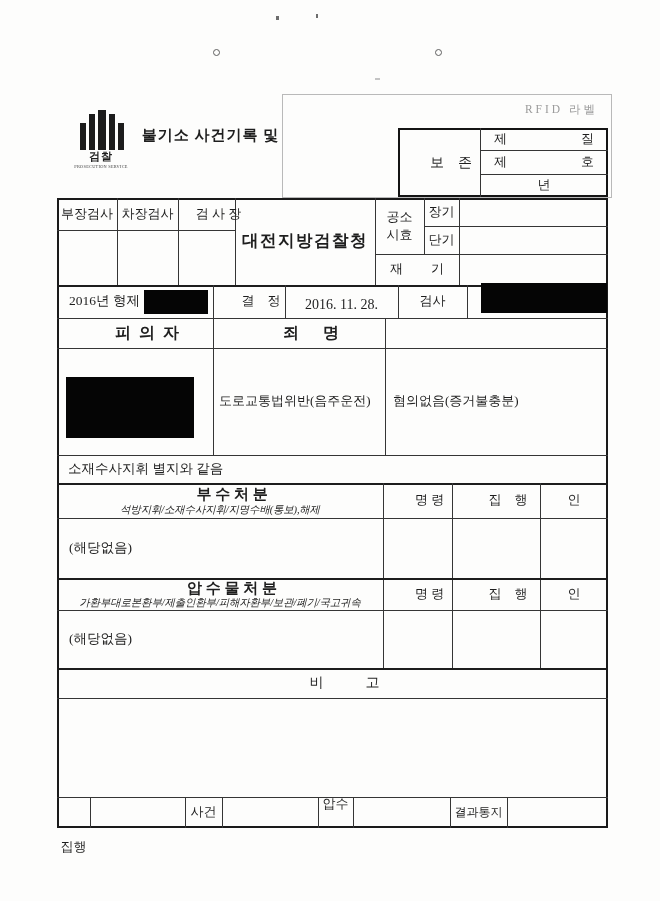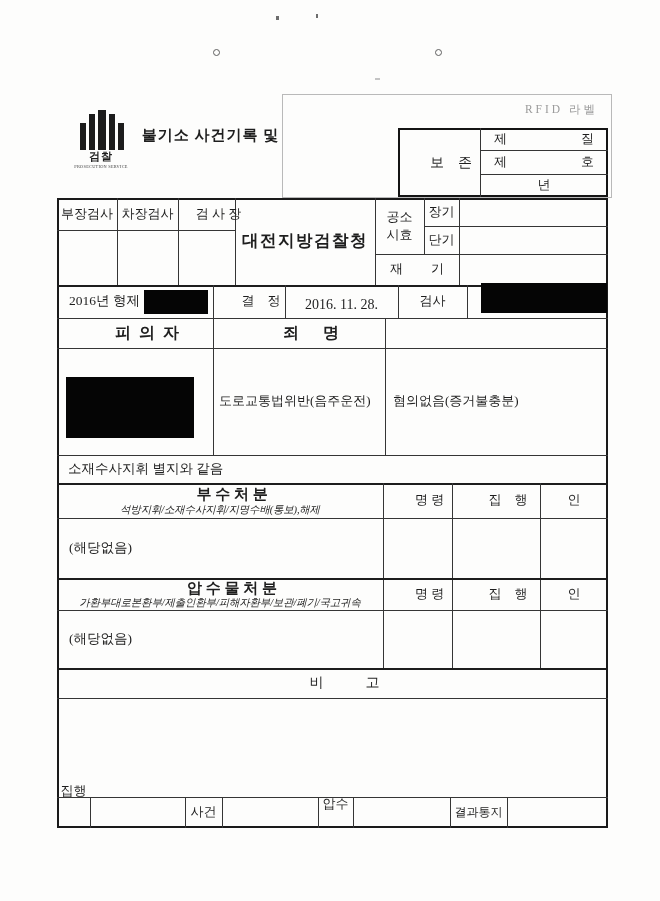--- a/index.html
+++ b/index.html
@@ -157,18 +157,18 @@
 
   <i class="hl" style="left:57px;top:797px;width:551px"></i>
   <i class="vl" style="left:90px;top:797px;height:31px"></i>
   <i class="vl" style="left:185px;top:797px;height:31px"></i>
   <i class="vl" style="left:222px;top:797px;height:31px"></i>
   <i class="vl" style="left:318px;top:797px;height:31px"></i>
   <i class="vl" style="left:353px;top:797px;height:31px"></i>
   <i class="vl" style="left:450px;top:797px;height:31px"></i>
   <i class="vl" style="left:507px;top:797px;height:31px"></i>
 
-  <div class="cell" style="left:57px;top:782px;width:33px;height:19px">집행</div>
+  <div class="cell" style="left:57px;top:838px;width:33px;height:19px">집행</div>
   <div class="cell" style="left:185px;top:797px;width:37px;height:31px">사건</div>
   <div class="cell" style="left:318px;top:797px;width:35px;height:15px">압수</div>
   <div class="cell small" style="left:450px;top:797px;width:57px;height:31px">결과통지</div>
 
 </div>
 
 </body></html>

